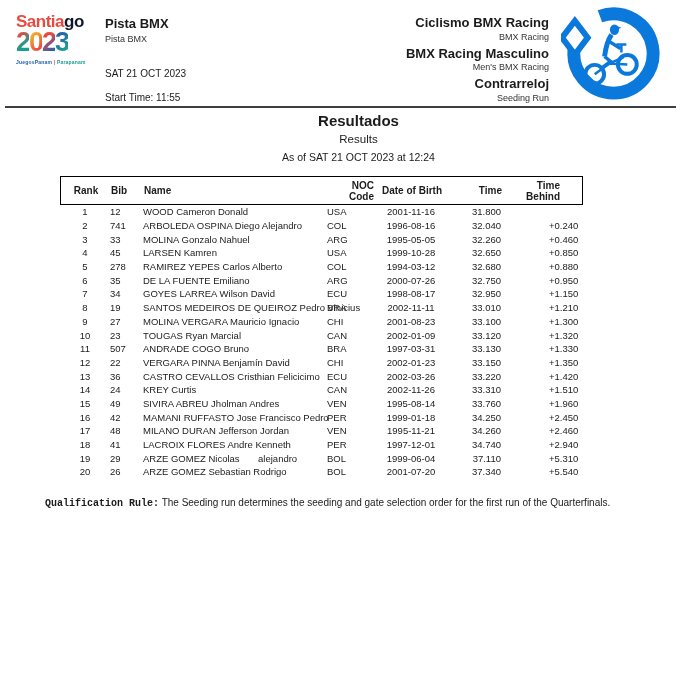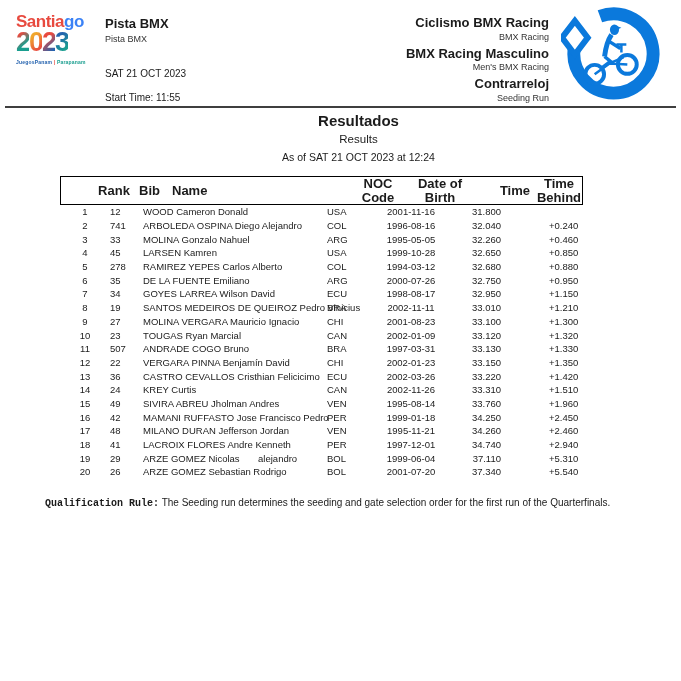--- a/index.html
+++ b/index.html
@@ -6,21 +6,21 @@
   html,body { background:#fff; }
   .page {
     position:relative; width:681px; height:681px; background:#fff;
     font-family:"Liberation Sans", sans-serif; color:#1b1b1b; overflow:hidden;
   }
 
   
   .logo { position:absolute; left:16px; top:13px; width:86px; text-align:left; }
   .logo-word { font-size:17px; font-weight:700; letter-spacing:-0.5px; line-height:1; }
   .logo-word .red { color:#e84a3f; }
-  .logo-word .blue { color:#3b82f6;margin-top:12px; }
+  .logo-word .blue { color:#0f172a;margin-top:12px; }
   .logo-year { font-size:27px; font-weight:800; letter-spacing:-2px; line-height:0.95; }
   .logo-year span { background-clip:text; -webkit-background-clip:text; color:transparent; }
   .d1 { background-image:linear-gradient(140deg,#e84a3f 25%,#1a9e8f 60%); }
   .d2 { background-image:linear-gradient(140deg,#f0a72e 30%,#e84a3f 75%); }
   .d3 { background-image:linear-gradient(140deg,#e84a3f 35%,#2563af 80%); }
   .d4 { background-image:linear-gradient(140deg,#2563af 30%,#1a9e8f 75%); }
   .logo-tagline { margin-top:3px; font-size:5px; font-weight:700; letter-spacing:0.2px; white-space:nowrap; }
   .logo-tagline .t-left { color:#2563af; }
   .logo-tagline .t-sep  { color:#e84a3f; }
   .logo-tagline .t-right{ color:#1a9e8f; }
@@ -44,34 +44,34 @@
   .title-block { position:absolute; left:0; right:0; top:112px; text-align:center;margin-left:36px; }
   .title-main { font-size:15px; font-weight:700; }
   .title-sub  { font-size:11.5px; margin-top:4px; }
   .title-asof { font-size:10.5px; margin-top:6px; }
 
   
   .results { position:absolute; left:60px; top:176px; width:523px; }
   .thead {
     display:grid; grid-template-columns:50px 28px 187px 48px 76px 52px 82px;
     border:1px solid #000; height:29px; align-items:center;
-    font-size:13px; font-weight:700; line-height:1.1;padding-left:28px;
+    font-size:10px; font-weight:700; line-height:1.1;
   }
   .trow {
     display:grid; grid-template-columns:50px 28px 187px 48px 76px 52px 82px;
     height:13.7px; align-items:center; font-size:9.5px;
   }
   .c-rank { text-align:center; }
   .c-bib  { text-align:left; }
   .c-name { text-align:left; padding-left:5px; white-space:pre; overflow:visible; }
   .c-noc  { text-align:left; padding-left:2px; }
   .c-dob  { text-align:center; }
   .c-time { text-align:right; }
   .c-behind { text-align:left; padding-right:34px;padding-left:48px; }
-  .two-line { text-align:center; }
+  .two-line { text-align:right; }
 
   
   .note { position:absolute; left:45px; top:497px; font-size:10px; }
   .note b { font-weight:700;font-family:Liberation Mono, monospace; }
 </style>
 </head>
 <body>
 
 <div class="page">
 

